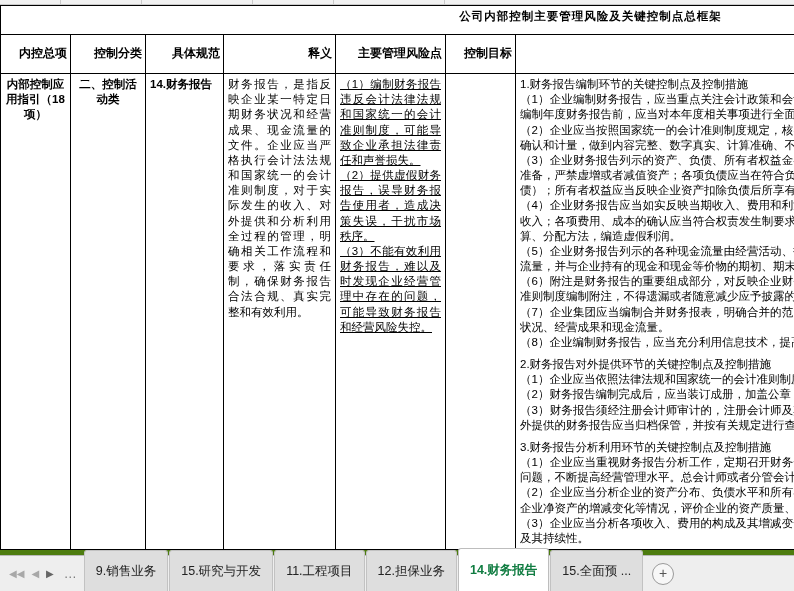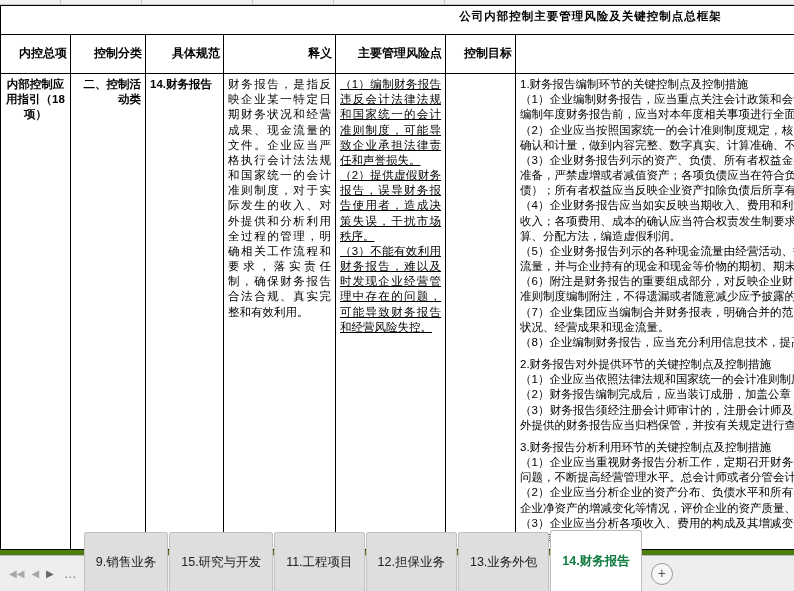--- a/index.html
+++ b/index.html
@@ -88,21 +88,21 @@
     font-weight: bold;
     font-size: 12.5px;
     text-align: center;
     vertical-align: middle;
     line-height: 1.5;
     margin-left: 24px;
   }
   td.c-class {
     font-weight: bold;
     font-size: 12.5px;
-    text-align: right;
+    text-align: center;
     vertical-align: middle;
     line-height: 1.5;
     padding-left: 6px;
   }
   td.c-norm {
     font-weight: bold;
     font-size: 12.5px;
     text-align: left;
     vertical-align: middle;
     line-height: 1.5;
@@ -160,21 +160,21 @@
     letter-spacing: 1px;
   }
   .tabs {
     display: flex;
     align-items: flex-end;
     height: 100%;
   }
   .tab {
     font-size: 12.5px;
     color: #222222;
-    padding: 16px 11px;
+    padding: 7px 11px;
     height: 26px;
     line-height: 26px;
     margin-top: 9px;
     background: #dedede;
     border: 1px solid #c2c2c2;
     border-bottom: none;
     border-radius: 3px 3px 0 0;
     margin-right: 1px;
     white-space: nowrap;
   }
@@ -272,17 +272,17 @@
     <span class="arrow faded">◀◀</span>
     <span class="arrow faded">◀</span>
     <span class="arrow">▶</span>
   </div>
   <span class="ellipsis">…</span>
   <div class="tabs">
     <div class="tab">9.销售业务</div>
     <div class="tab">15.研究与开发</div>
     <div class="tab">11.工程项目</div>
     <div class="tab">12.担保业务</div>
-    <div class="tab">13.业务外包</div>
     <div class="tab active">14.财务报告</div>
+    <div class="tab">15.全面预 ...</div>
   </div>
   <div class="addsheet">+</div>
 </div>
 
 </body></html>

